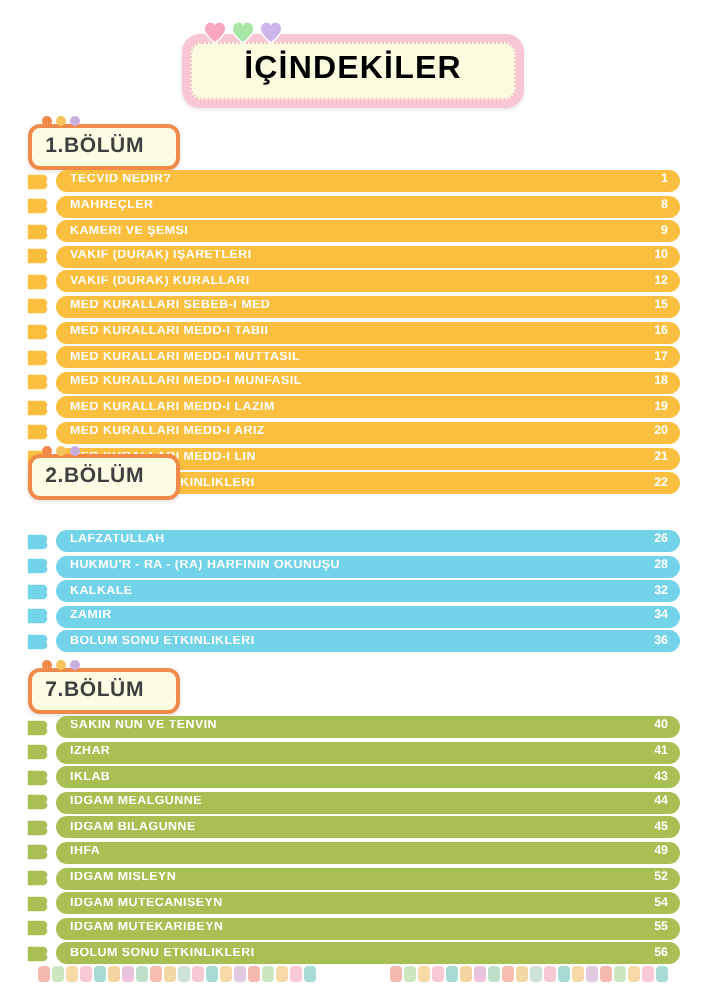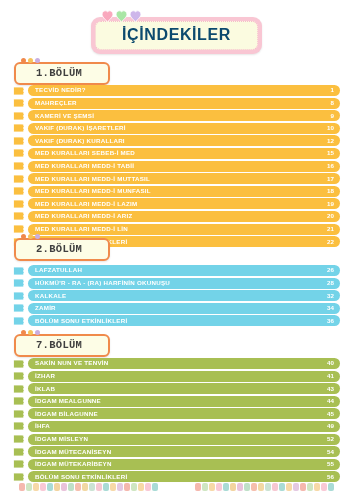--- a/index.html
+++ b/index.html
@@ -42,21 +42,21 @@
     background: #fbfbe0;
     border: 1.5px dotted #f6bccb;
     border-radius: 6px;
     padding: 5px 26px 6px 26px;
     text-align: center;
   }
   .title-inner .tx {
     font-size: 16px;
     font-weight: 700;
     letter-spacing: 0.6px;
-    color: #0c4a6e;
+    color: #000000;
     line-height: 1;
     white-space: nowrap;
   }
   .hearts {
     position: absolute;
     top: -7px;
     left: 10px;
     display: flex;
     gap: 1px;
   }
@@ -65,25 +65,24 @@
   
   .sec-head {
     position: absolute;
     left: 14px;
   }
   .chip {
     position: relative;
     background: #fdfde6;
     border: 2px solid var(--chipb, #f08a4b);
     border-radius: 6px;
-    padding: 3px 16px 4px 20px;
+    padding: 3px 16px 4px 0;
     min-width: 56px;
-    text-align: left;
+    text-align: right;
     box-shadow: 0 1px 2px rgba(0,0,0,.10);
-    font-family: Liberation Mono, monospace;
   }
   .chip .tx {
     font-size: 10.5px;
     font-weight: 700;
     letter-spacing: .3px;
     color: #3f3f3f;
     white-space: nowrap;
   }
   .dots {
     position: absolute;
@@ -306,21 +305,21 @@
         <div class="row">
           <svg class="flag" viewBox="0 0 22 20">
             <path d="M1 2 h15 a5 5 0 0 1 5 8 a5 5 0 0 1 -5 8 h-15 z" fill="#fbbf3f" stroke="#ffffff" stroke-width="1.6"></path>
           </svg>
           <div class="bar" style="background: rgb(251, 191, 63);">
             <span class="label">BÖLÜM SONU ETKİNLİKLERİ</span>
             <span class="pg">22</span>
           </div>
         </div>
       </div>
-      <div class="sec-head" style="top: 238px;">
+      <div class="sec-head" style="top: 227px;">
         <div class="dots">
           <span class="dot" style="background: rgb(240, 137, 75);"></span>
           <span class="dot" style="background: rgb(246, 195, 92);"></span>
           <span class="dot" style="background: rgb(201, 174, 224);"></span>
         </div>
         <div class="chip" style="--chipb: #f08a4b;">
           <div class="tx">2.BÖLÜM</div>
         </div>
       </div>
       <div class="list" style="top: 265px;">

